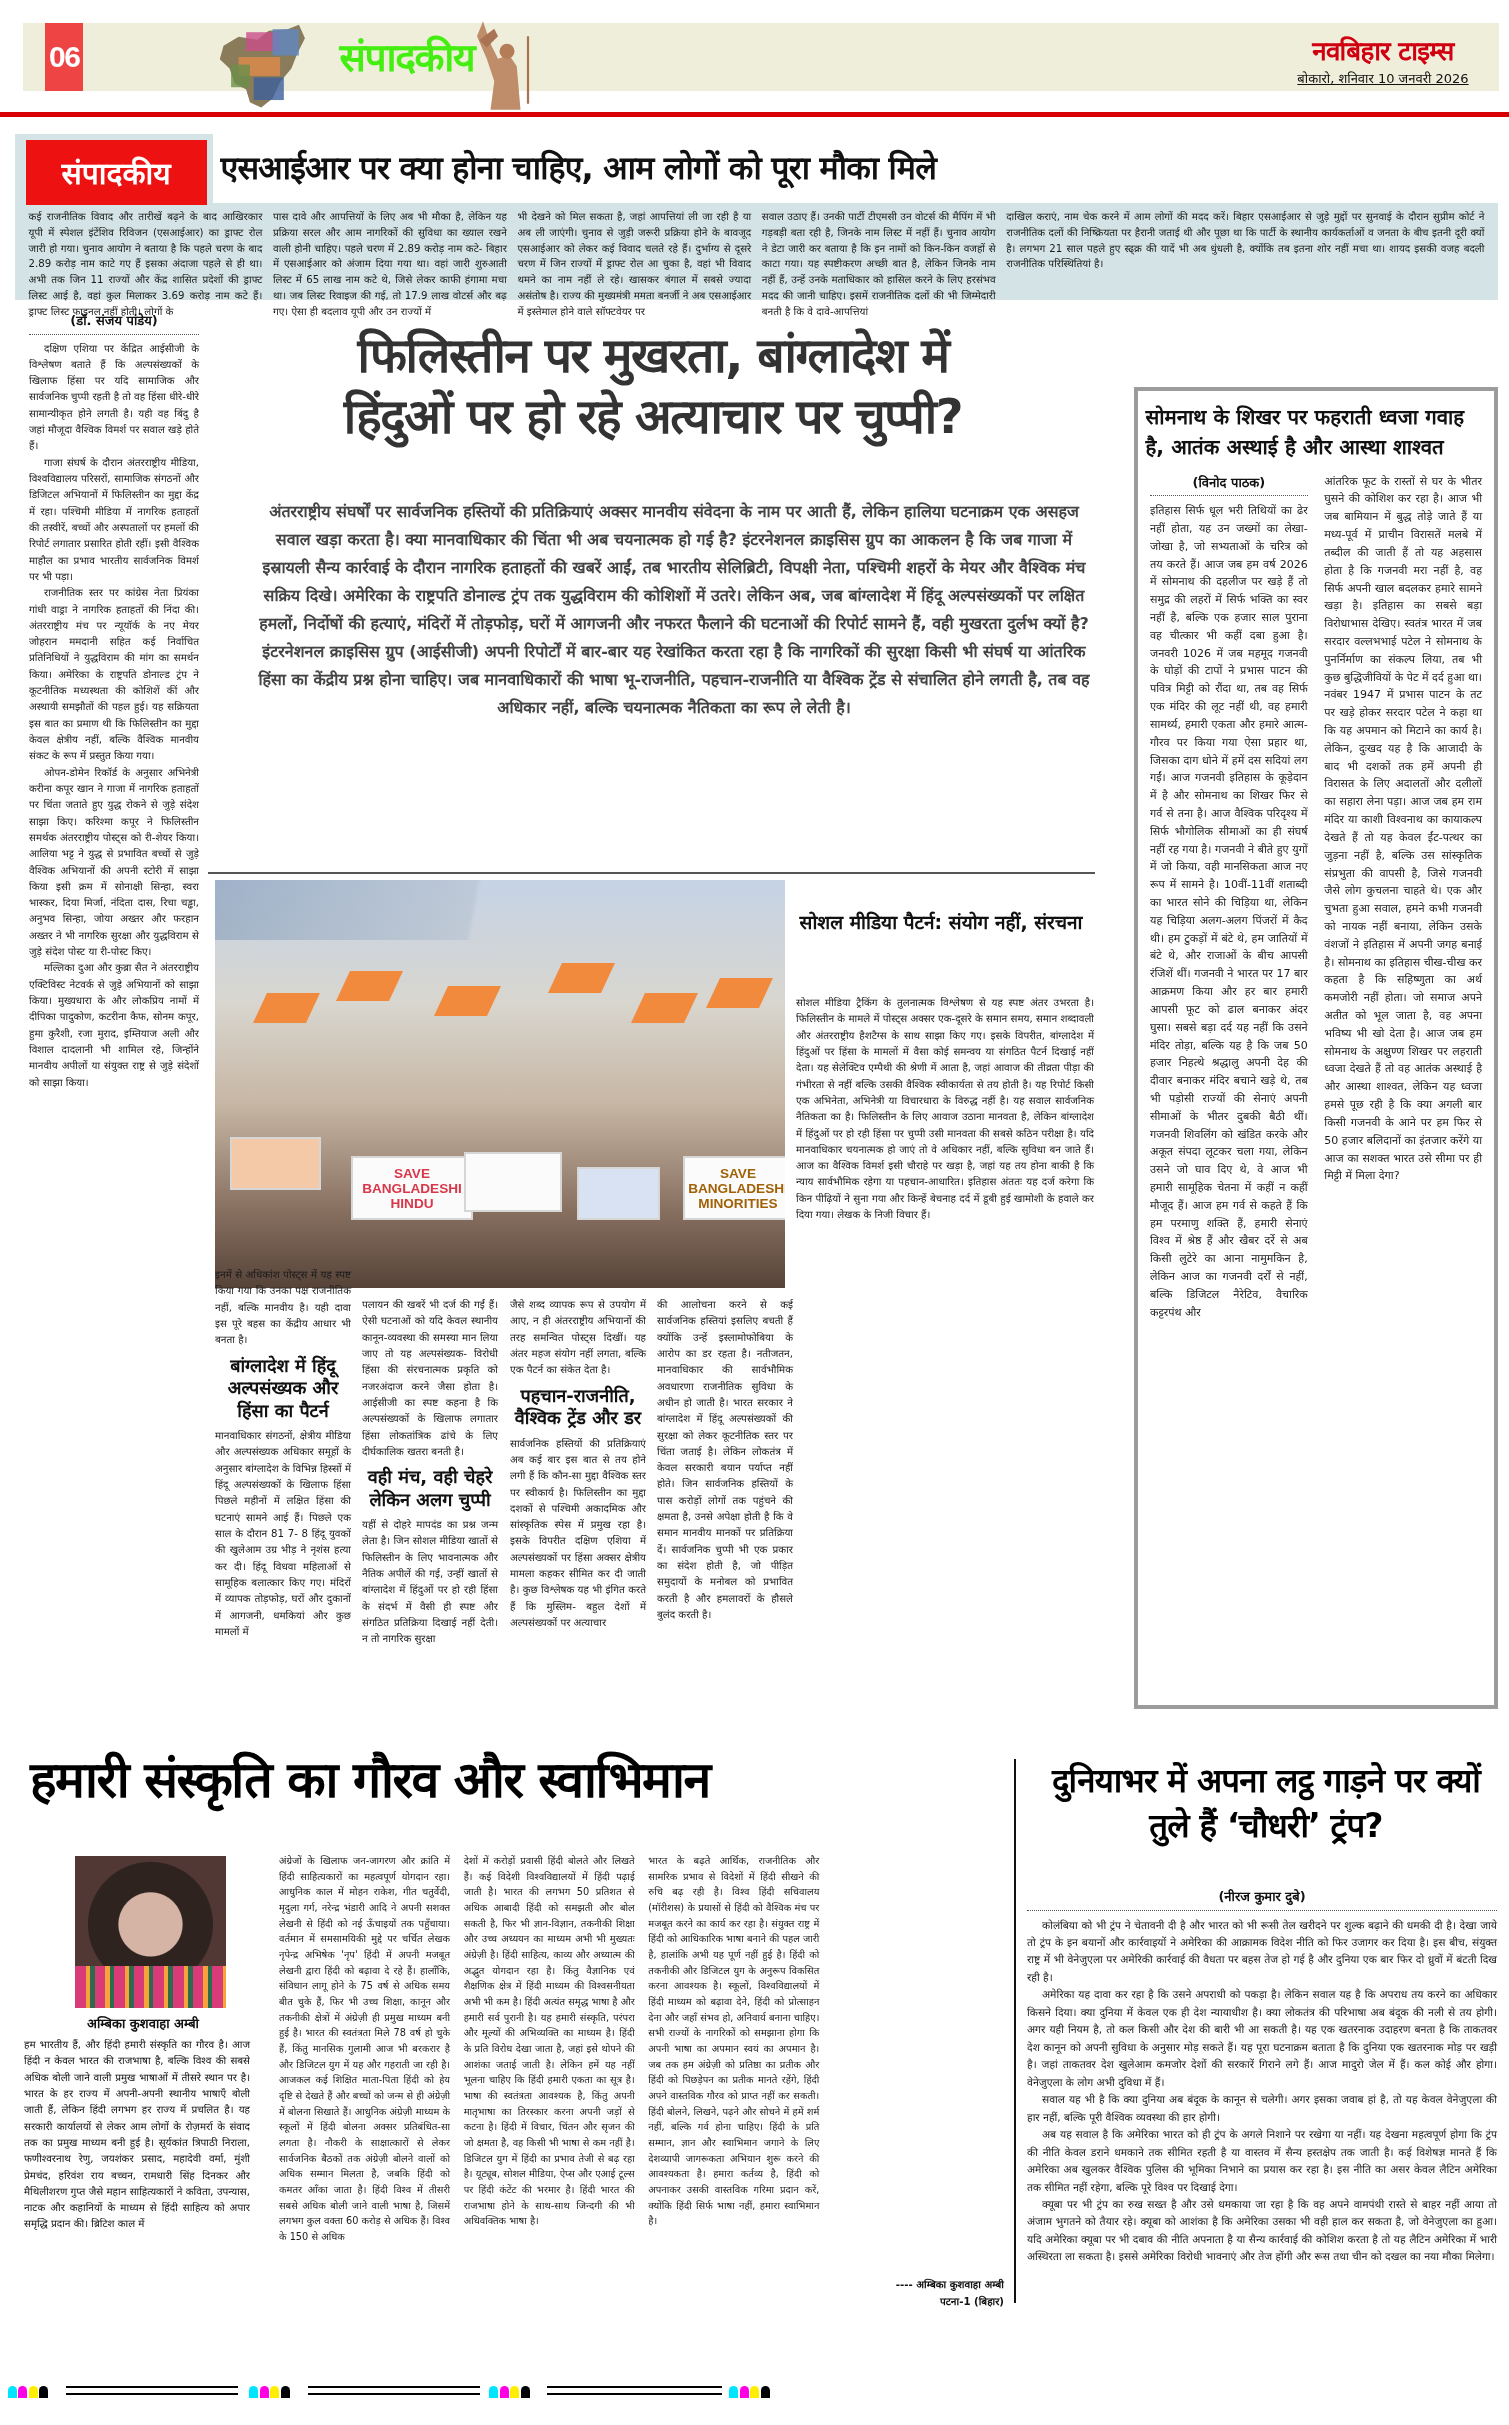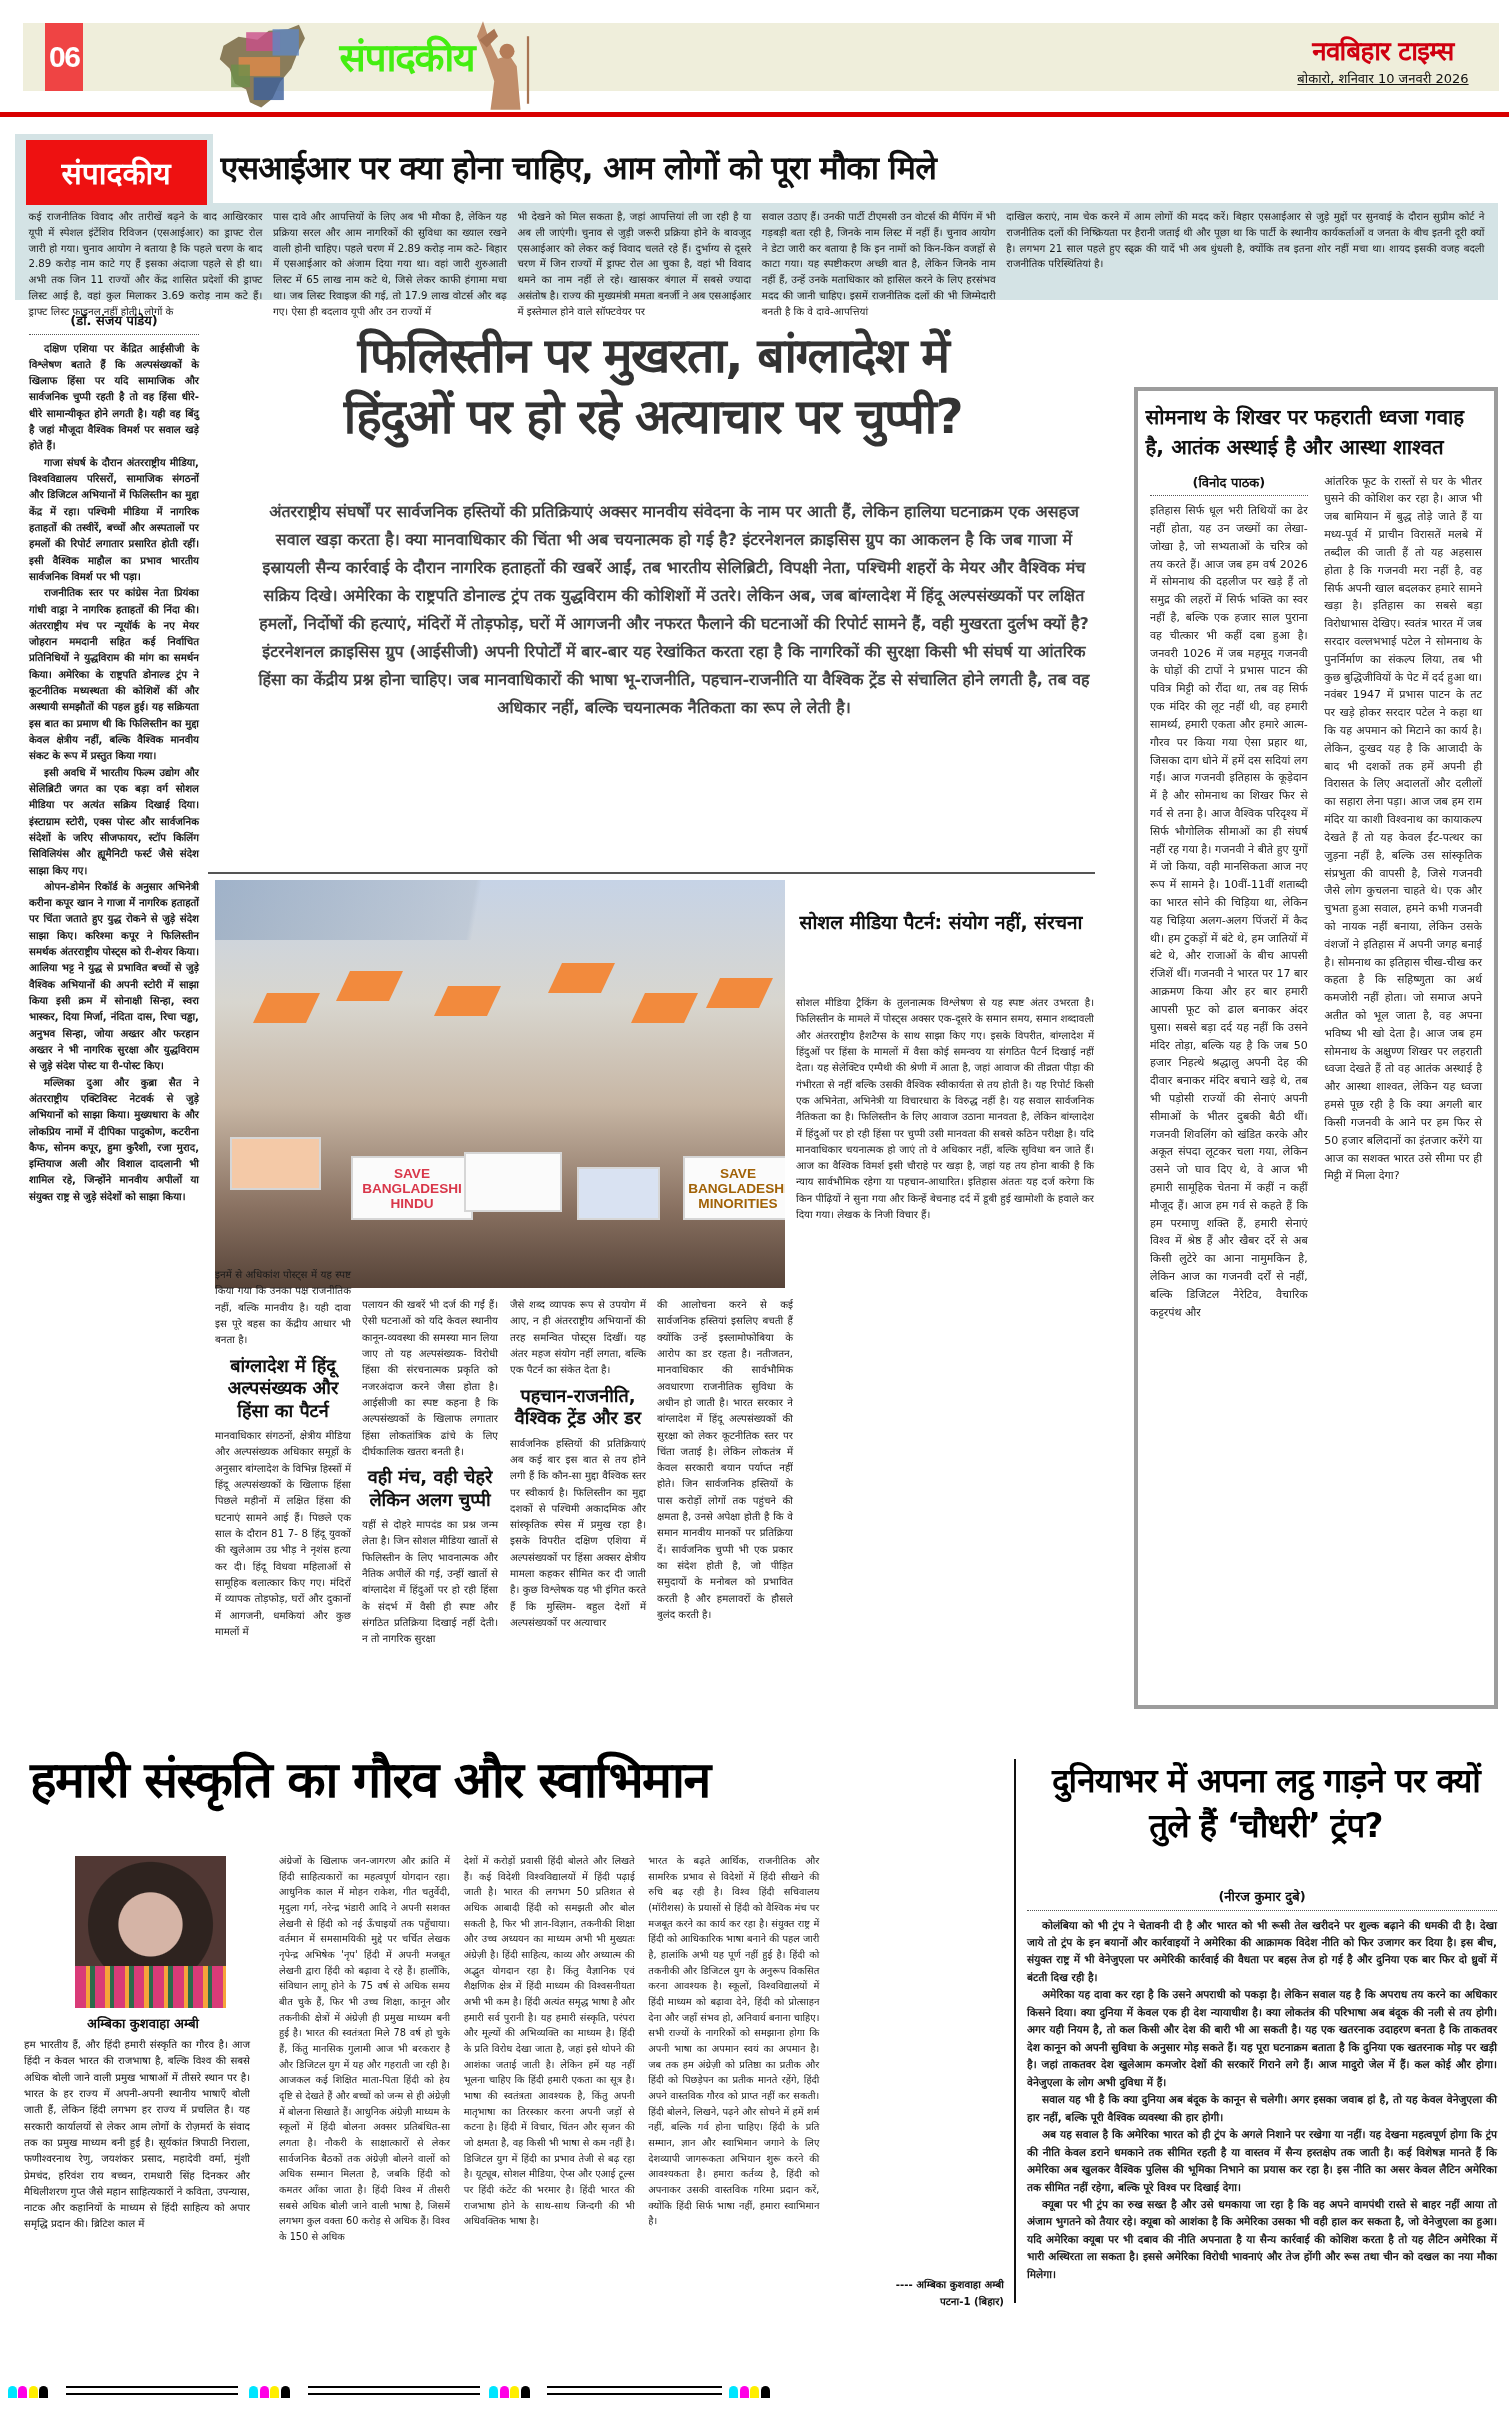--- a/index.html
+++ b/index.html
@@ -24,21 +24,21 @@
   .ed-headline { position: absolute; left: 7.5px; top: 10.6px; font: bold 32px "DejaVu Sans", sans-serif; color: #111; letter-spacing: -0.8px; white-space: nowrap; }
   .ed-cols { position: absolute; left: 13.6px; top: 75px; right: 13.6px; display: grid; grid-template-columns: repeat(6, 1fr); column-gap: 10.6px; }
   .ed-col { font: 10.2px/1.55 "DejaVu Sans", sans-serif; text-align: justify; color: #1a1a1a; }
 
   
   .byline { font: bold 13px "DejaVu Sans", sans-serif; text-align: center; padding-bottom: 4.5px; border-bottom: 1.5px dotted #555; margin-bottom: 6px; }
 
   
   .left-col { position: absolute; left: 29px; top: 311px; width: 170px; }
   .body-txt { font: 10.2px/1.6 "DejaVu Sans", sans-serif; text-align: justify; color: #1a1a1a; }
-  .body-txt p { text-indent: 15px; font-weight: bold; }
+  .body-txt p { text-indent: 15px; }
   .main-head { position: absolute; left: 215px; top: 325px; width: 876px; text-align: center; font: bold 48px/1.28 "DejaVu Sans", sans-serif; color: #333; letter-spacing: -1.5px; }
   .main-deck { position: absolute; left: 257px; top: 498px; width: 834px; text-align: center; font: bold 16px/1.75 "DejaVu Sans", sans-serif; color: #444; }
   .deck-rule { position: absolute; left: 208px; top: 872px; width: 887px; height: 1.5px; background: #555; }
   .photo { position: absolute; left: 215px; top: 880px; width: 570px; height: 408px; overflow: hidden; background: linear-gradient(#c6d3e6 0%, #d8d6cf 30%, #c7b6a4 55%, #8a7262 80%, #564338 100%); }
   .photo .flag { position: absolute; width: 53px; height: 30px; background: #f28a3d; transform: skewX(-25deg); }
   .photo .sign { position: absolute; background: #fbfbfb; border: 2.3px solid #d6d6d6; display: flex; align-items: center; justify-content: center; text-align: center; font: bold 13.6px "Liberation Sans", sans-serif; color: #d9374a; }
   .photo .bridge { position: absolute; left: 0; top: 0; width: 100%; height: 60px; background: linear-gradient(100deg, #8fa4bd 0%, #bac5d3 45%, transparent 46%); opacity: .7; }
   .side-head { position: absolute; left: 792px; top: 910px; width: 298px; text-align: center; font: bold 19px/1.3 "DejaVu Sans", sans-serif; color: #111; }
   .sub-head { font: bold 18px/1.25 "DejaVu Sans", sans-serif; color: #111; text-align: center; margin: 6px 0; }
   .col-abs { position: absolute; }
@@ -109,21 +109,20 @@
     <div class="ed-col" style="grid-column: span 2;">दाखिल कराएं, नाम चेक करने में आम लोगों की मदद करें। बिहार एसआईआर से जुड़े मुद्दों पर सुनवाई के दौरान सुप्रीम कोर्ट ने राजनीतिक दलों की निष्क्रियता पर हैरानी जताई थी और पूछा था कि पार्टी के स्थानीय कार्यकर्ताओं व जनता के बीच इतनी दूरी क्यों है। लगभग 21 साल पहले हुए स्ढ्क्र की यादें भी अब धुंधली है, क्योंकि तब इतना शोर नहीं मचा था। शायद इसकी वजह बदली राजनीतिक परिस्थितियां है।</div>
   </div>
 </div>
 
 <div class="left-col">
   <div class="byline">(डॉ. संजय पांडेय)</div>
   <div class="body-txt">
     <p>दक्षिण एशिया पर केंद्रित आईसीजी के विश्लेषण बताते हैं कि अल्पसंख्यकों के खिलाफ हिंसा पर यदि सामाजिक और सार्वजनिक चुप्पी रहती है तो वह हिंसा धीरे-धीरे सामान्यीकृत होने लगती है। यही वह बिंदु है जहां मौजूदा वैश्विक विमर्श पर सवाल खड़े होते हैं।</p>
     <p>गाजा संघर्ष के दौरान अंतरराष्ट्रीय मीडिया, विश्वविद्यालय परिसरों, सामाजिक संगठनों और डिजिटल अभियानों में फिलिस्तीन का मुद्दा केंद्र में रहा। पश्चिमी मीडिया में नागरिक हताहतों की तस्वीरें, बच्चों और अस्पतालों पर हमलों की रिपोर्ट लगातार प्रसारित होती रहीं। इसी वैश्विक माहौल का प्रभाव भारतीय सार्वजनिक विमर्श पर भी पड़ा।</p>
     <p>राजनीतिक स्तर पर कांग्रेस नेता प्रियंका गांधी वाड्रा ने नागरिक हताहतों की निंदा की। अंतरराष्ट्रीय मंच पर न्यूयॉर्क के नए मेयर जोहरान ममदानी सहित कई निर्वाचित प्रतिनिधियों ने युद्धविराम की मांग का समर्थन किया। अमेरिका के राष्ट्रपति डोनाल्ड ट्रंप ने कूटनीतिक मध्यस्थता की कोशिशें कीं और अस्थायी समझौतों की पहल हुई। यह सक्रियता इस बात का प्रमाण थी कि फिलिस्तीन का मुद्दा केवल क्षेत्रीय नहीं, बल्कि वैश्विक मानवीय संकट के रूप में प्रस्तुत किया गया।</p>
-    <p>इसी अवधि में भारतीय फिल्म उद्योग और सेलिब्रिटी जगत का एक बड़ा वर्ग सोशल मीडिया पर अत्यंत सक्रिय दिखाई दिया। इंस्टाग्राम स्टोरी, एक्स पोस्ट और सार्वजनिक संदेशों के जरिए सीजफायर, स्टॉप किलिंग सिविलियंस और ह्यूमैनिटी फर्स्ट जैसे संदेश साझा किए गए।</p>
     <p>ओपन-डोमेन रिकॉर्ड के अनुसार अभिनेत्री करीना कपूर खान ने गाजा में नागरिक हताहतों पर चिंता जताते हुए युद्ध रोकने से जुड़े संदेश साझा किए। करिश्मा कपूर ने फिलिस्तीन समर्थक अंतरराष्ट्रीय पोस्ट्स को री-शेयर किया। आलिया भट्ट ने युद्ध से प्रभावित बच्चों से जुड़े वैश्विक अभियानों की अपनी स्टोरी में साझा किया इसी क्रम में सोनाक्षी सिन्हा, स्वरा भास्कर, दिया मिर्जा, नंदिता दास, रिचा चड्ढा, अनुभव सिन्हा, जोया अख्तर और फरहान अख्तर ने भी नागरिक सुरक्षा और युद्धविराम से जुड़े संदेश पोस्ट या री-पोस्ट किए।</p>
     <p>मल्लिका दुआ और कुब्रा सैत ने अंतरराष्ट्रीय एक्टिविस्ट नेटवर्क से जुड़े अभियानों को साझा किया। मुख्यधारा के और लोकप्रिय नामों में दीपिका पादुकोण, कटरीना कैफ, सोनम कपूर, हुमा कुरैशी, रजा मुराद, इम्तियाज अली और विशाल दादलानी भी शामिल रहे, जिन्होंने मानवीय अपीलों या संयुक्त राष्ट्र से जुड़े संदेशों को साझा किया।</p>
   </div>
 </div>
 
 <div class="main-head">
   <div>फिलिस्तीन पर मुखरता, बांग्लादेश में</div>
   <div>हिंदुओं पर हो रहे अत्याचार पर चुप्पी?</div>
 </div>
 <div class="main-deck">अंतरराष्ट्रीय संघर्षों पर सार्वजनिक हस्तियों की प्रतिक्रियाएं अक्सर मानवीय संवेदना के नाम पर आती हैं, लेकिन हालिया घटनाक्रम एक असहज सवाल खड़ा करता है। क्या मानवाधिकार की चिंता भी अब चयनात्मक हो गई है? इंटरनेशनल क्राइसिस ग्रुप का आकलन है कि जब गाजा में इस्रायली सैन्य कार्रवाई के दौरान नागरिक हताहतों की खबरें आईं, तब भारतीय सेलिब्रिटी, विपक्षी नेता, पश्चिमी शहरों के मेयर और वैश्विक मंच सक्रिय दिखे। अमेरिका के राष्ट्रपति डोनाल्ड ट्रंप तक युद्धविराम की कोशिशों में उतरे। लेकिन अब, जब बांग्लादेश में हिंदू अल्पसंख्यकों पर लक्षित हमलों, निर्दोषों की हत्याएं, मंदिरों में तोड़फोड़, घरों में आगजनी और नफरत फैलाने की घटनाओं की रिपोर्ट सामने हैं, वही मुखरता दुर्लभ क्यों है? इंटरनेशनल क्राइसिस ग्रुप (आईसीजी) अपनी रिपोर्टों में बार-बार यह रेखांकित करता रहा है कि नागरिकों की सुरक्षा किसी भी संघर्ष या आंतरिक हिंसा का केंद्रीय प्रश्न होना चाहिए। जब मानवाधिकारों की भाषा भू-राजनीति, पहचान-राजनीति या वैश्विक ट्रेंड से संचालित होने लगती है, तब वह अधिकार नहीं, बल्कि चयनात्मक नैतिकता का रूप ले लेती है।</div>

